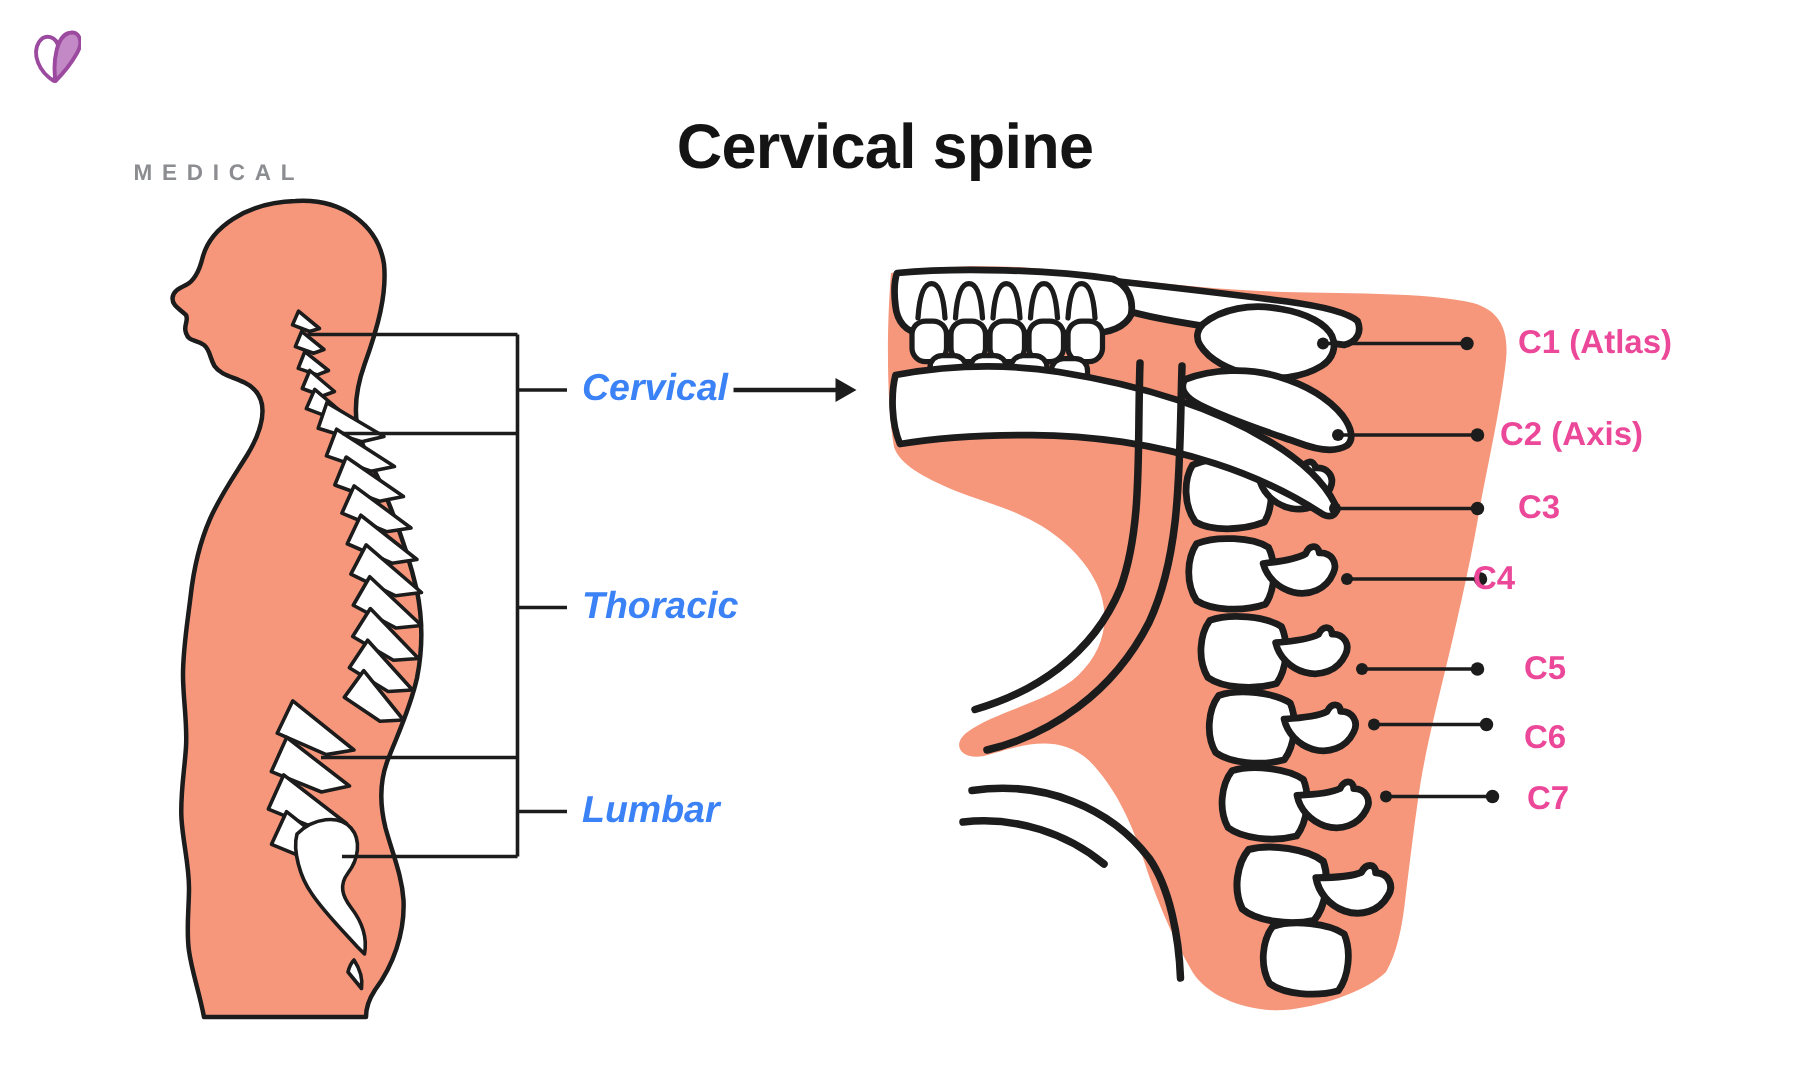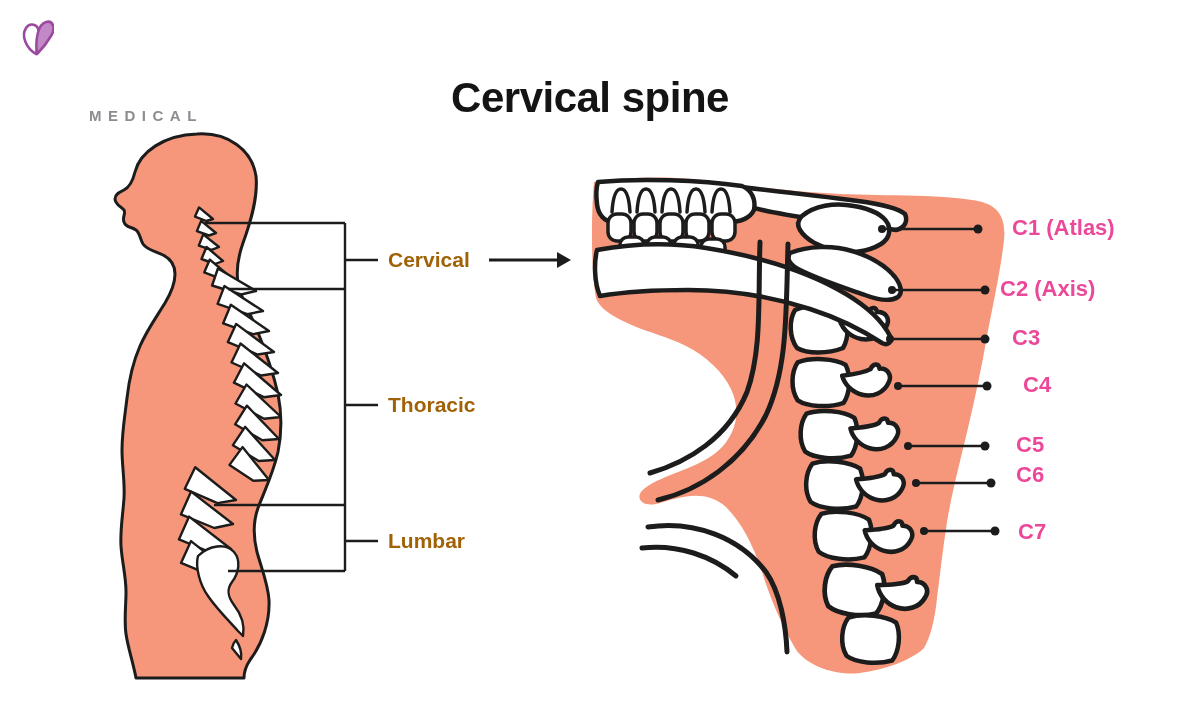--- a/index.html
+++ b/index.html
@@ -20,22 +20,22 @@
   .skin{fill:var(--skin,#F6977B);}
   .skin-stroked{fill:var(--skin,#F6977B);stroke:var(--outline,#1C1C1C);stroke-width:3;
                 stroke-linejoin:round;}
   .bone{fill:#ffffff;stroke:var(--outline,#1C1C1C);stroke-width:4.5;stroke-linejoin:round;}
   .bone-thin{fill:#ffffff;stroke:var(--outline,#1C1C1C);stroke-width:2.4;stroke-linejoin:round;}
   .toothline{fill:none;stroke:var(--outline,#1C1C1C);stroke-width:3.5;stroke-linecap:round;}
   .cord{fill:none;stroke:var(--outline,#1C1C1C);stroke-width:5;stroke-linecap:round;}
   .ann{stroke:var(--outline,#1C1C1C);stroke-width:2.4;fill:none;}
   .ann-fill{fill:var(--outline,#1C1C1C);stroke:none;}
   
-  .region-label{position:absolute;transform:translateY(-52%);font-size:21px;font-weight:700;
-                color:#a16207;white-space:nowrap;}
+  .region-label{position:absolute;transform:translateY(-52%);font-size:25px;font-weight:700;
+                color:#3b82f6;white-space:nowrap;font-style:italic;}
   .cx-label{position:absolute;transform:translateY(-52%);font-size:22px;font-weight:700;
             color:#ec4899;white-space:nowrap;}
 </style>
 </head>
 <body>
 
 <div class="canvas">
 
   <div class="logo">
     <svg class="butterfly" width="34" height="40" viewBox="0 0 34 40">
@@ -246,18 +246,18 @@
         <circle class="ann-fill" cx="991" cy="483" r="4.5"></circle>
       <line class="ann" x1="924" y1="531" x2="995" y2="531"></line>
         <circle class="ann-fill" cx="924" cy="531" r="4"></circle>
         <circle class="ann-fill" cx="995" cy="531" r="4.5"></circle>
     </g>
   </svg>
 
   <div class="cx-label" style="left:1012px;top:229px">C1 (Atlas)</div>
   <div class="cx-label" style="left:1000px;top:290px">C2 (Axis)</div>
   <div class="cx-label" style="left:1012px;top:339px">C3</div>
-  <div class="cx-label" style="left:1023px;top:386px">C4</div>
+  <div class="cx-label" style="left:982px;top:386px">C4</div>
   <div class="cx-label" style="left:1016px;top:446px">C5</div>
-  <div class="cx-label" style="left:1016px;top:476px">C6</div>
+  <div class="cx-label" style="left:1016px;top:492px">C6</div>
   <div class="cx-label" style="left:1018px;top:533px">C7</div>
 
 </div>
 
 </body></html>

